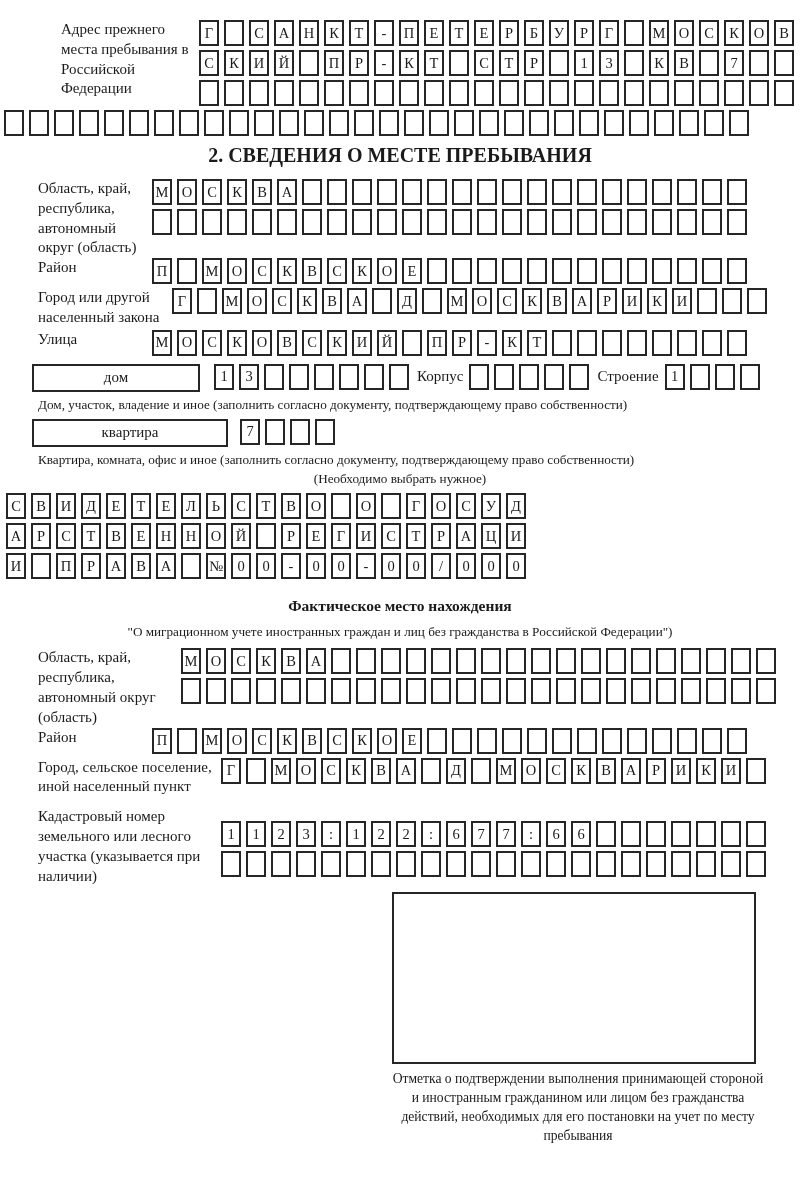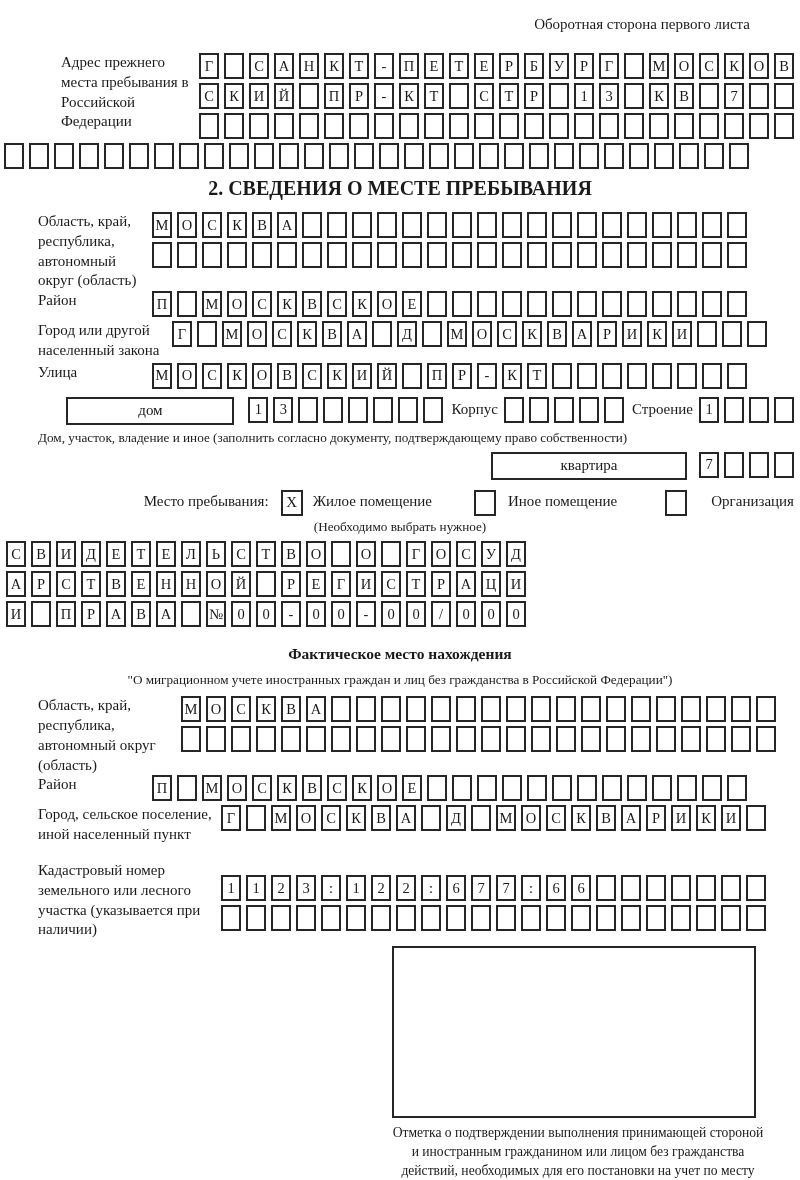--- a/index.html
+++ b/index.html
@@ -24,36 +24,35 @@
   }
   .fullrow { margin-left:-2px; }
   .note { font-size:13.2px; line-height:1.3; }
   .center { text-align:center; }
   .sec-title { text-align:center; font-weight:bold; font-size:20px; margin:8px 0 12px; }
   .widebox {
     height:28px; border:2px solid #262626; display:flex; align-items:center;
     justify-content:center; font-size:15px; background:#fff; flex:none;
   }
   .inline-lbl { font-size:15px; padding:4px 6px 0 8px; flex:none; }
-  .hline { display:flex; align-items:flex-start;justify-content:flex-end; }
+  .hline { display:flex; align-items:flex-start; }
   .chk {
     width:22px; height:26px; border:2px solid #262626; flex:none;
     display:flex; align-items:center; justify-content:center; font-size:15px;
   }
   .opt-lbl { font-size:15px; padding-top:3px; }
   .stamp-wrap { margin-left:386px; width:372px; }
   .stamp-box { width:364px; height:172px; border:2px solid #262626; background:#fff; }
   .stamp-cap { width:372px; text-align:center; font-size:13.6px; line-height:1.38; margin-top:6px; }
 </style>
 </head>
 <body>
 
 <div class="page">
 
-  <div class="hdr-right">Оборотная сторона первого листа</div>
 
   <div class="field" style="margin-top:20px;justify-content:flex-end;">
     <div class="lbl w170">Адрес прежнего места пребывания в Российской Федерации</div>
     <div class="rows">
       <div class="boxrow">
           <div class="cb">Г</div>
           <div class="cb"></div>
           <div class="cb">С</div>
           <div class="cb">А</div>
           <div class="cb">Н</div>
@@ -346,30 +345,22 @@
 
   <div class="hline" style="margin:6px 0 2px 26px;">
     <div class="widebox" style="width:196px;">квартира</div>
     <div class="boxrow" style="margin-left:12px;">
         <div class="cb">7</div>
         <div class="cb"></div>
         <div class="cb"></div>
         <div class="cb"></div>
       </div>
   </div>
-
-  <div class="hline" style="margin:8px 0 0 32px;">
-    <div class="opt-lbl">Место пребывания:</div>
-    <div class="chk" style="margin-left:12px;">X</div>
-    <div class="opt-lbl" style="margin-left:10px;">Жилое помещение</div>
-    <div class="chk" style="margin-left:42px;"></div>
-    <div class="opt-lbl" style="margin-left:12px;">Иное помещение</div>
-    <div class="chk" style="margin-left:48px;"></div>
-    <div class="opt-lbl" style="margin-left:24px;">Организация</div>
-  </div>
+  <div class="note" style="padding-left:32px;">Квартира, комната, офис и иное (заполнить согласно документу, подтверждающему право собственности)</div>
+
   <div class="note center" style="margin:2px 0 6px;">(Необходимо выбрать нужное)</div>
 
   <div class="field" style="margin-top:4px;">
     <div class="rows">
       <div class="boxrow">
           <div class="cb">С</div>
           <div class="cb">В</div>
           <div class="cb">И</div>
           <div class="cb">Д</div>
           <div class="cb">Е</div>
@@ -551,21 +542,21 @@
         <div class="cb">В</div>
         <div class="cb">А</div>
         <div class="cb">Р</div>
         <div class="cb">И</div>
         <div class="cb">К</div>
         <div class="cb">И</div>
         <div class="cb"></div>
       </div>
   </div>
 
-  <div class="field" style="margin-top:16px;">
+  <div class="field" style="margin-top:10px;">
     <div class="lbl w215">Кадастровый номер земельного или лесного участка (указывается при наличии)</div>
     <div class="rows" style="margin-top:14px;">
       <div class="boxrow">
           <div class="cb">1</div>
           <div class="cb">1</div>
           <div class="cb">2</div>
           <div class="cb">3</div>
           <div class="cb">:</div>
           <div class="cb">1</div>
           <div class="cb">2</div>

